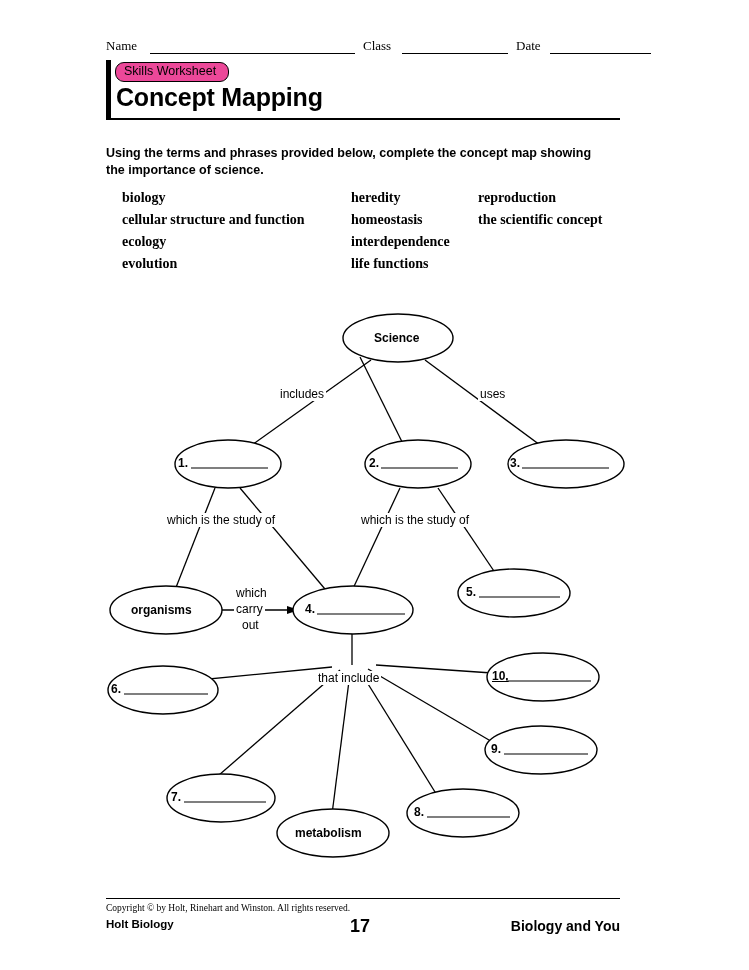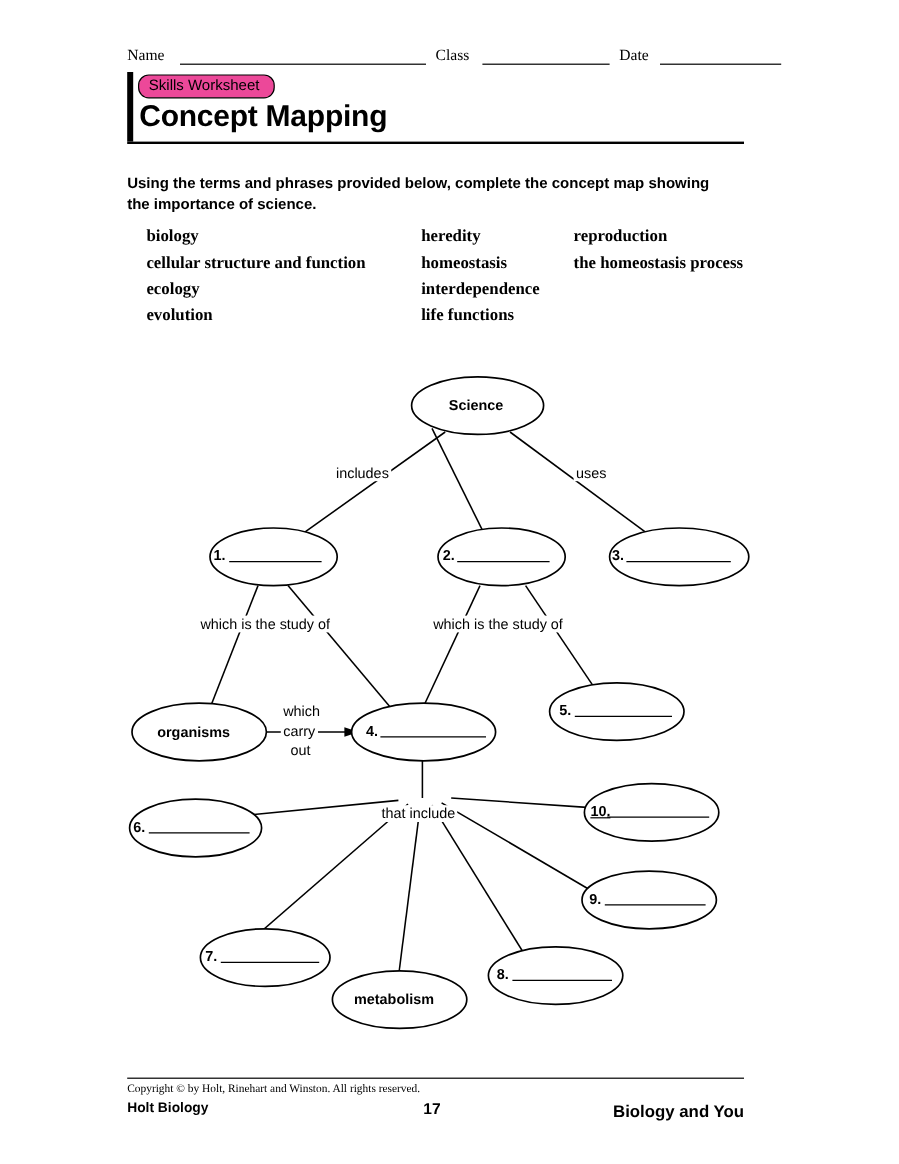--- a/index.html
+++ b/index.html
@@ -188,21 +188,21 @@
     font-size: 11.5px;
     font-weight: bold;
   }
   .foot-center {
     position: absolute;
     left: 340px;
     top: 916px;
     width: 40px;
     text-align: center;
     font-family: "Liberation Sans", sans-serif;
-    font-size: 13px;
+    font-size: 18px;
     font-weight: bold;
   }
   .foot-right {
     position: absolute;
     left: 420px;
     top: 918px;
     width: 200px;
     text-align: right;
     font-family: "Liberation Sans", sans-serif;
     font-size: 14px;
@@ -240,21 +240,21 @@
       <div class="wb-item">evolution</div>
     </div>
     <div class="wb-col c2">
       <div class="wb-item">heredity</div>
       <div class="wb-item">homeostasis</div>
       <div class="wb-item">interdependence</div>
       <div class="wb-item">life functions</div>
     </div>
     <div class="wb-col c3">
       <div class="wb-item">reproduction</div>
-      <div class="wb-item">the homeostasis process</div>
+      <div class="wb-item">the scientific concept</div>
     </div>
   </div>
 
   <div class="map">
 
     <svg width="749" height="580" viewBox="0 0 749 580">
       <g fill="none" stroke="#000" stroke-width="1.3">
 
         <path d="M371,65 L228,167"></path>
         <path d="M425,65 L563,167"></path>

